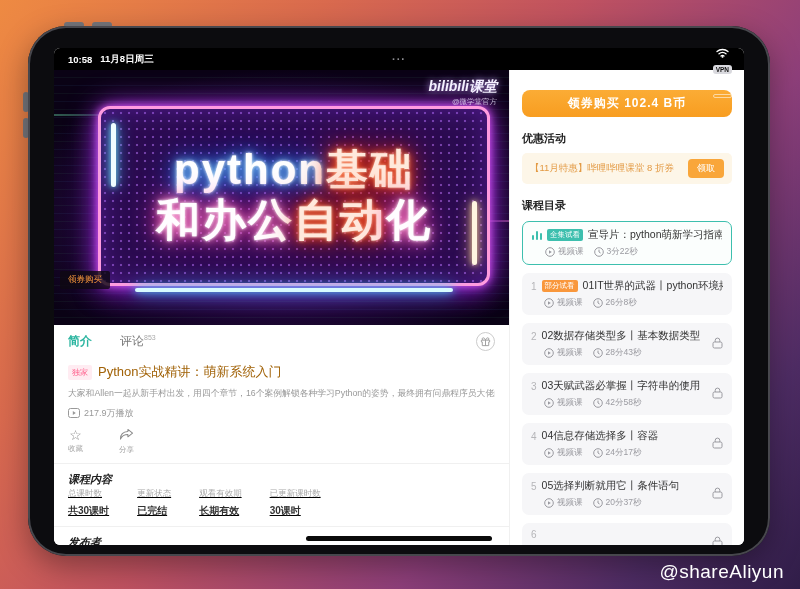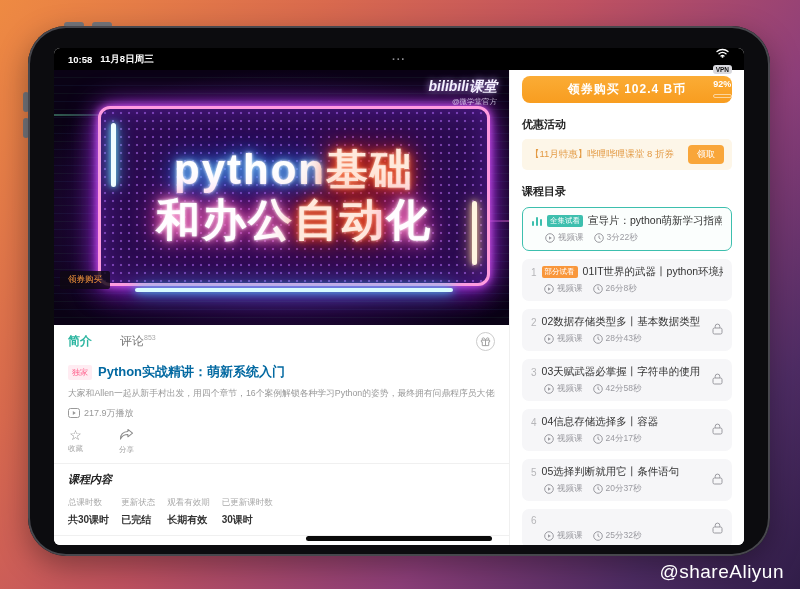--- a/index.html
+++ b/index.html
@@ -72,35 +72,35 @@
   .tab-active { color:#2bb5a0; font-weight:bold; font-size:12px; position:relative; }
   .tab-active::after { content:""; position:absolute; left:2px; right:2px; bottom:-8px; height:3px; border-radius:2px; background:#2bb5a0; }
   .tab { color:#777; font-size:12px; margin-left:28px; }
   .tab sup { font-size:7px; color:#aaa; }
   .tab-gift { margin-left:auto; width:19px; height:19px; border:1px solid #ccc; border-radius:50%; display:flex; align-items:center; justify-content:center; }
 
   
   .left-content { position:absolute; left:0; top:307px; width:455px; height:190px; background:#fff; padding:8px 14px 0; }
   .title-row { display:flex; align-items:center; gap:6px; }
   .badge-exclusive { background:#ffecf2; color:#ff5c8a; font-size:8px; padding:2px 4px; border-radius:2px; flex:none; }
-  .course-title { font-size:13px; font-weight:bold; color:#0369a1; }
+  .course-title { font-size:13px; font-weight:normal; color:#a16207; }
   .course-desc { margin-top:7px; font-size:8.8px; color:#999; white-space:nowrap; overflow:hidden; }
   .plays { margin-top:7px; display:flex; align-items:center; gap:4px; font-size:9px; color:#999; }
   .actions { display:flex; gap:36px; margin-top:8px; }
   .action { display:flex; flex-direction:column; align-items:center; gap:2px; color:#8a8a8a; }
   .action .glyph { font-size:14px; line-height:14px; }
   .action .lbl { font-size:7.5px; color:#a5a5a5; }
   .hdivider { height:1px; background:#f0f0f0; margin:8px -14px 0; }
   .block-heading { font-size:11px; font-weight:bold; color:#222; margin-top:8px;font-style:italic; }
-  .meta-cols { display:flex; gap:12px; margin-top:10px; }
+  .meta-cols { display:flex; gap:28px; margin-top:1px;text-decoration:underline; }
   .meta-col .mlabel { font-size:8.5px; color:#aaa; }
   .meta-col .mvalue { font-size:10px; color:#333; font-weight:bold; margin-top:4px; }
 
   
-  .sidebar { position:absolute; left:455px; top:22px; width:235px; height:475px; background:#fff; border-left:1px solid #f0f0f0; padding:6px 12px; overflow:hidden; }
+  .sidebar { position:absolute; left:455px; top:22px; width:235px; height:475px; background:#fff; border-left:1px solid #f0f0f0; padding:20px 12px; overflow:hidden; }
   .buy-btn { height:27px; background:linear-gradient(#fbac35,#f89d20); border-radius:8px; color:#fff; font-size:12px; font-weight:bold; display:flex; align-items:center; justify-content:center; letter-spacing:1px; cursor:pointer; }
   .section-heading { font-size:11px; font-weight:bold; color:#222; margin-top:14px; }
   .coupon { margin-top:7px; background:#fdf6e8; border-radius:5px; padding:6px 8px; display:flex; align-items:center; }
   .coupon-text { color:#e39a44; font-size:9.5px; flex:1; white-space:nowrap; overflow:hidden; }
   .claim-btn { background:#f9a63a; color:#fff; font-size:9px; padding:3px 9px; border-radius:4px; margin-left:6px; flex:none; cursor:pointer; }
   .episodes { margin-top:8px; display:flex; flex-direction:column; gap:8px; }
   .ep { background:#f6f6f8; border-radius:7px; padding:6px 9px; position:relative; }
   .ep.featured { background:#fbfefd; border:1px solid #3dbfae; }
   .ep-title-row { display:flex; align-items:center; gap:5px; font-size:10.5px; color:#333; white-space:nowrap; overflow:hidden; }
   .ep-num { color:#b5b5b8; font-size:10px; flex:none; }

